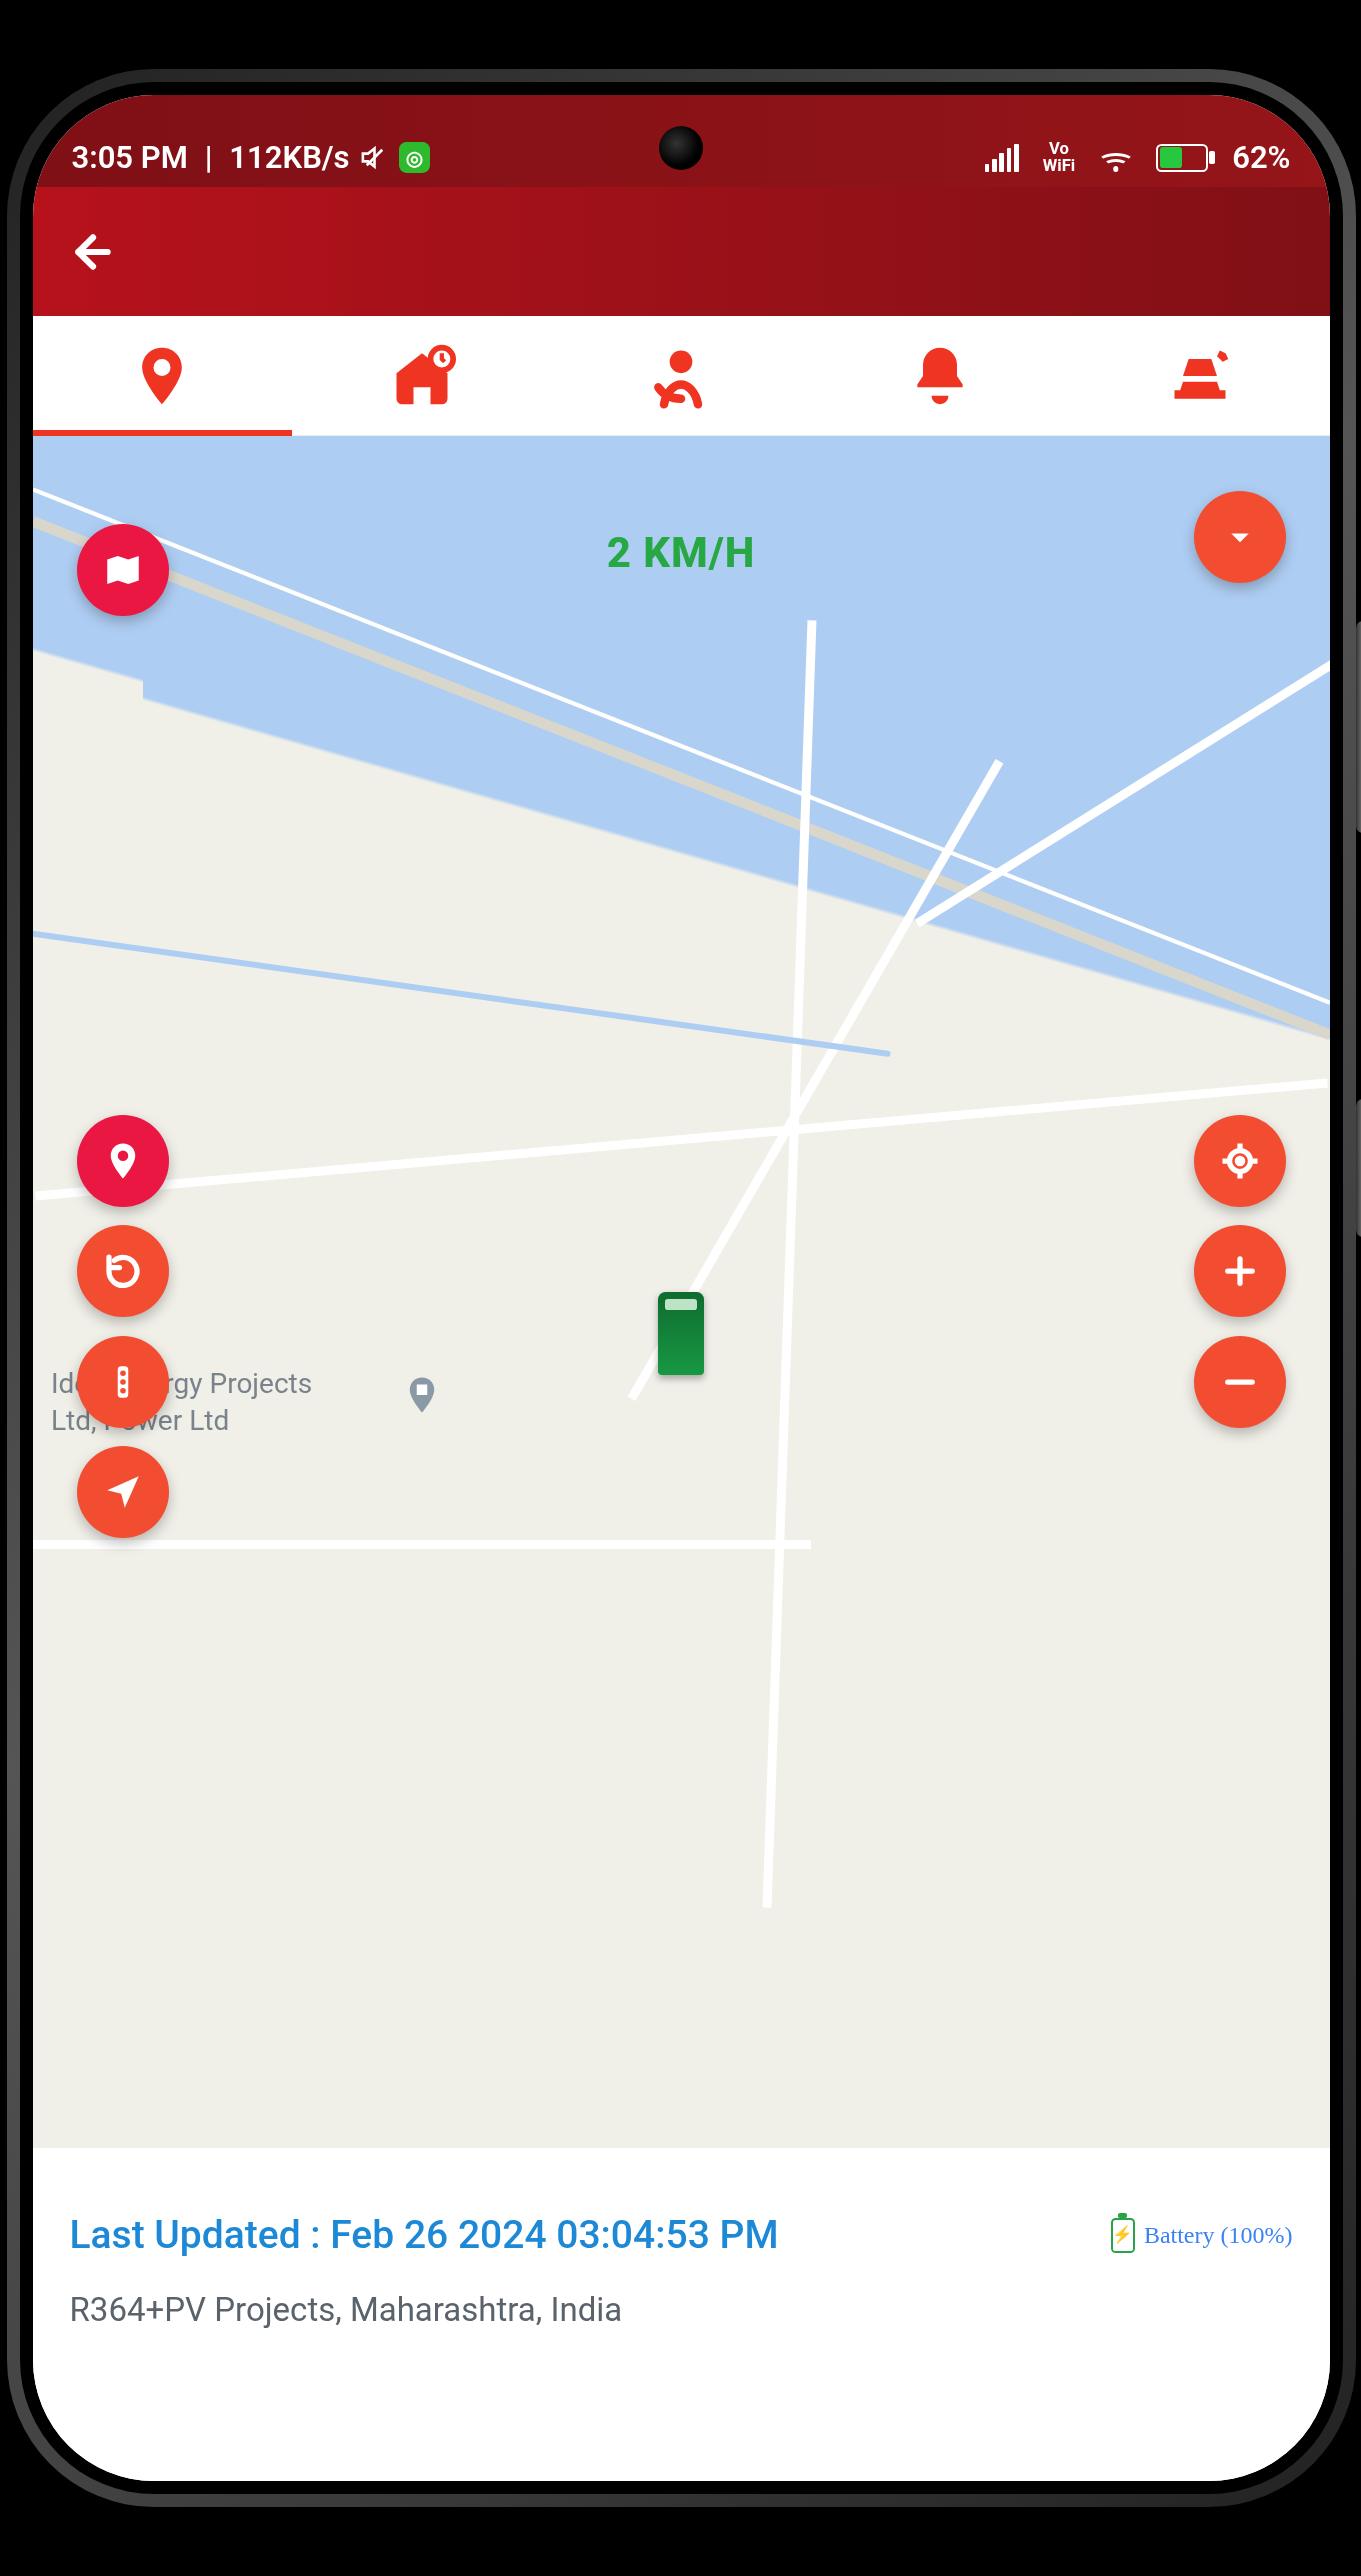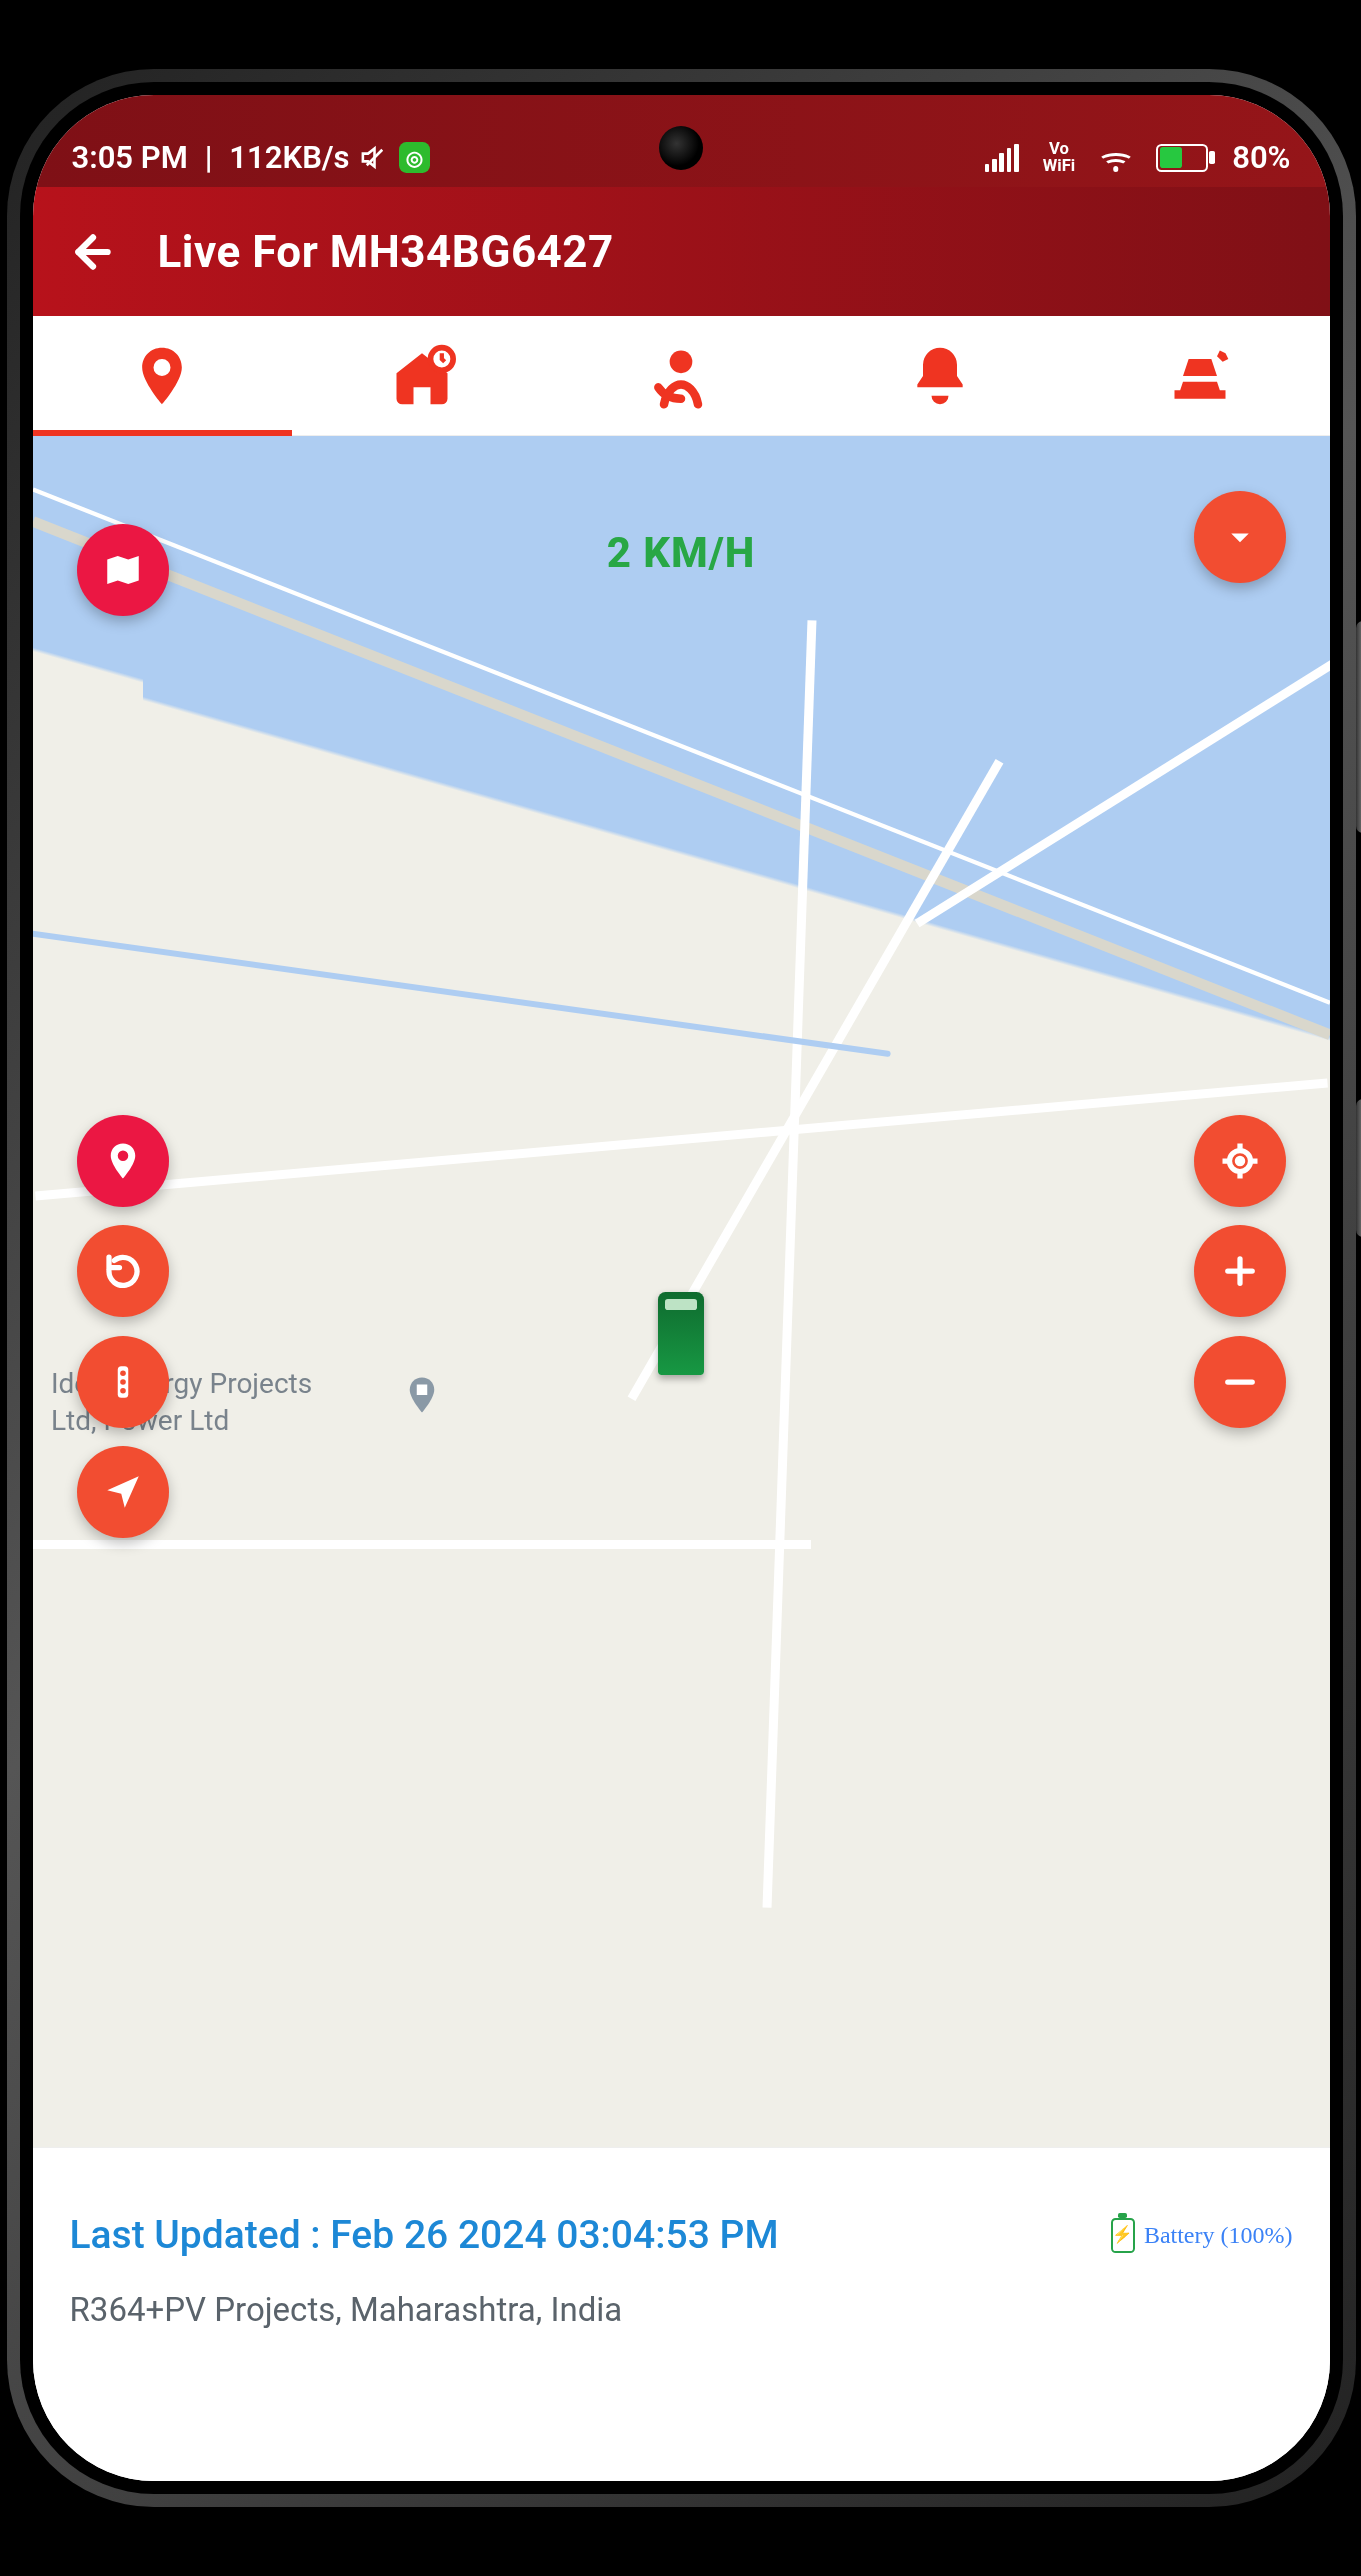--- a/index.html
+++ b/index.html
@@ -218,32 +218,31 @@
               <span></span>
               <span></span>
           </span>
           <span class="vowifi">Vo<br>WiFi</span>
           <span class="wifi-arcs">
               <span class="wifi-dot"></span>
             </span>
           <span class="batt-ico">
               <span class="fill"></span>
             </span>
-          <span>80%</span>
+          <span>62%</span>
         </div>
       </div>
 
       <div class="app-header">
         <div class="back-btn">
           <svg viewBox="0 0 24 24" width="50" height="50" fill="none" stroke="#fff" stroke-width="3" stroke-linecap="round" stroke-linejoin="round">
             <path d="M19 12H5"></path>
               <path d="M12 19 5 12l7-7"></path>
           </svg>
         </div>
-        <div class="app-title">Live For MH34BG6427</div>
       </div>
 
       <div class="tab-strip">
         <div class="tab active">
           <svg viewBox="0 0 24 24" fill="#ef3421">
               <path d="M12 2C8 2 5 5 5 9c0 5 7 13 7 13s7-8 7-13c0-4-3-7-7-7zm0 10a3 3 0 1 1 0-6 3 3 0 0 1 0 6z"></path>
             </svg>
         </div>
         <div class="tab">
           <svg viewBox="0 0 24 24" fill="#ef3421">

